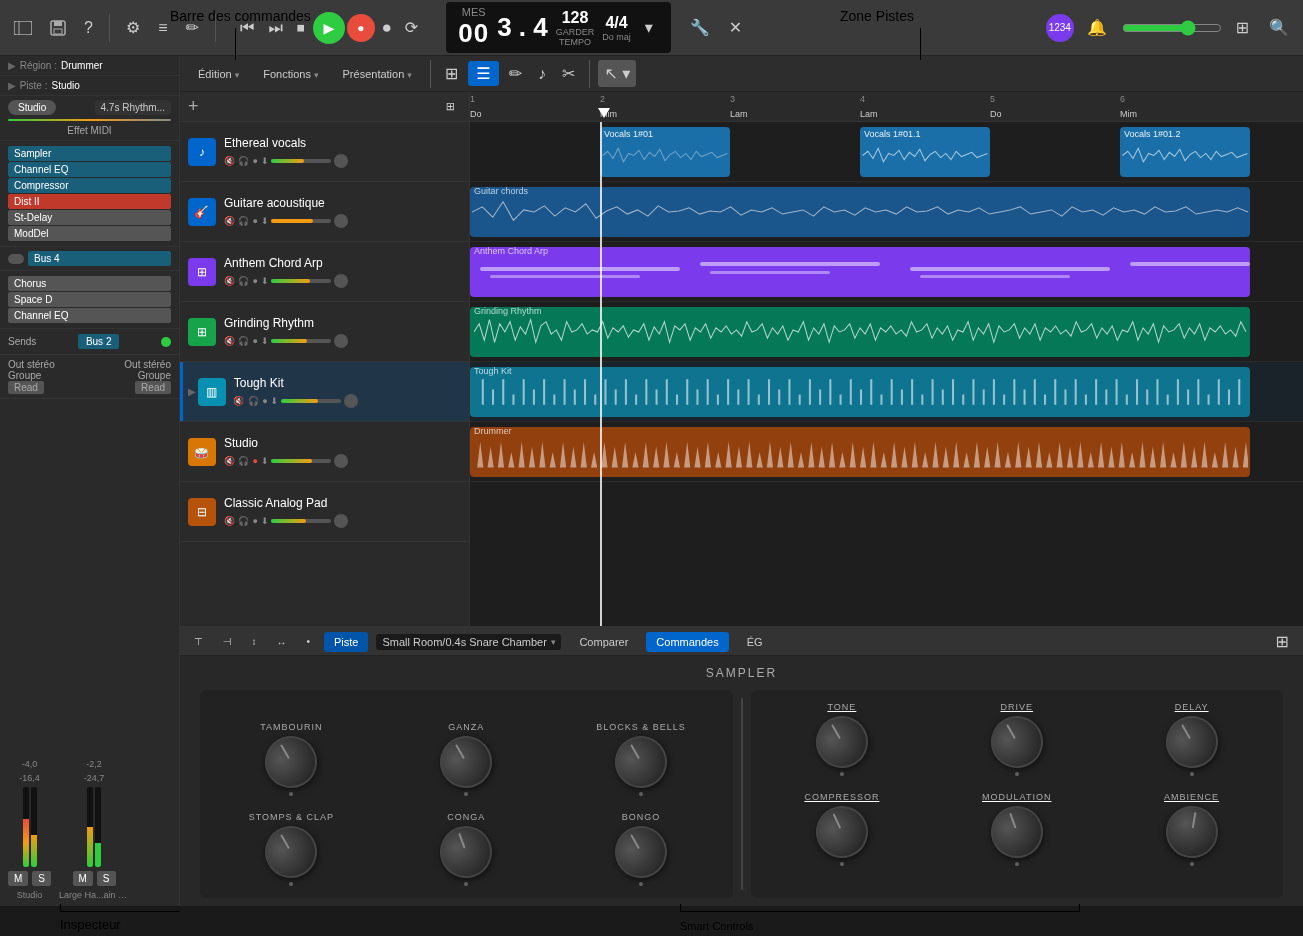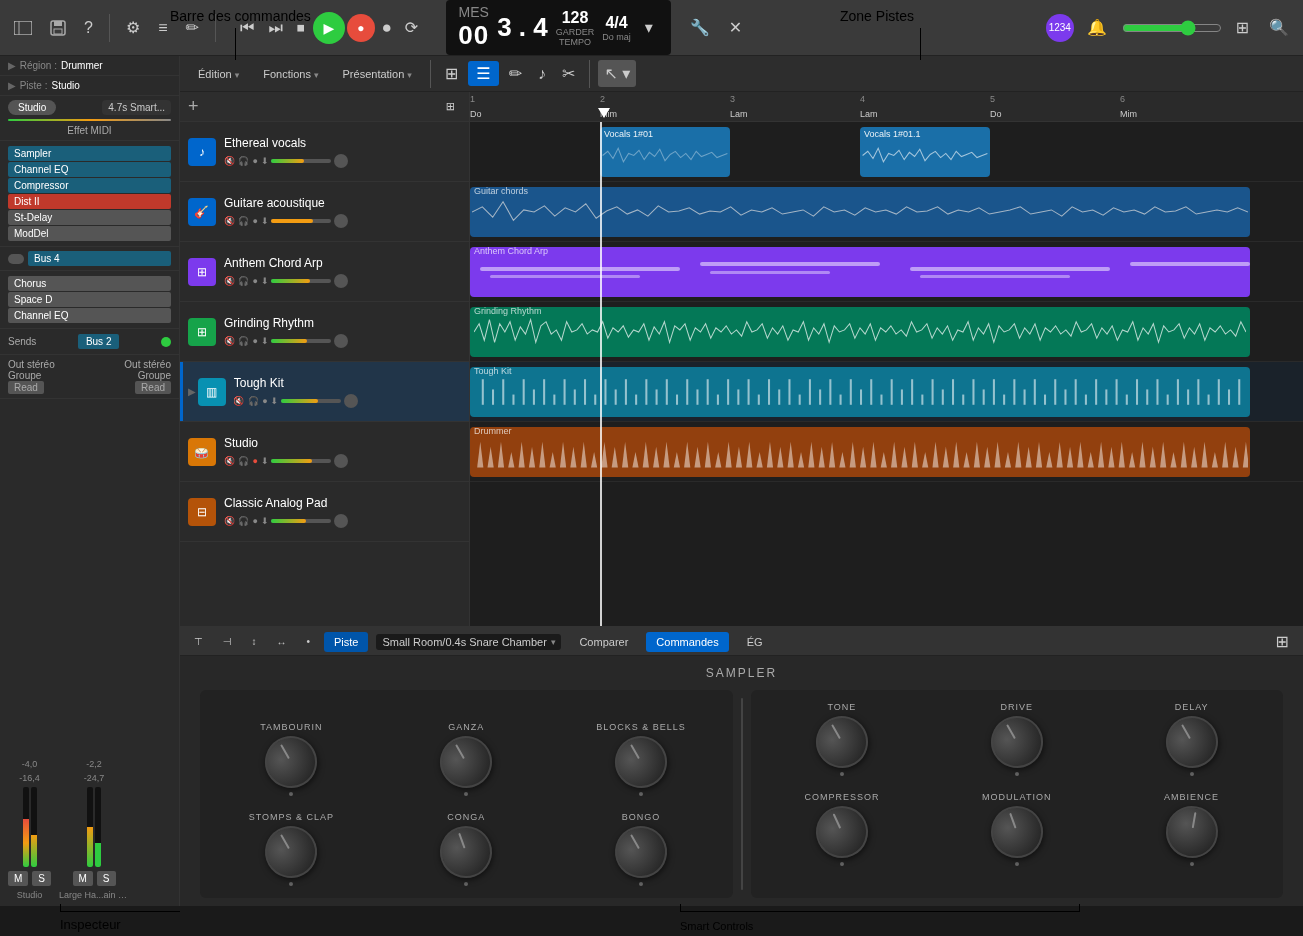--- a/index.html
+++ b/index.html
@@ -114,21 +114,21 @@
     <button class="toolbar-btn">⏭</button>
     <button class="toolbar-btn">⏹</button>
     <button class="play-btn">▶</button>
     <button class="record-btn">●</button>
     <button class="toolbar-btn">⏺</button>
     <button class="toolbar-btn">⟳</button>
   </div>
 
   <div class="time-display">
     <div style="display:flex;flex-direction:column;align-items:center;">
-      <div style="font-size:14px;color:#888;">MES</div>
+      <div style="font-size:11px;color:#888;">MES</div>
       <div style="font-size:26px;font-weight:700;color:#fff;letter-spacing:1px;">00</div>
     </div>
     <div style="font-size:26px;font-weight:700;color:#fff;">3 . 4</div>
     <div style="display:flex;flex-direction:column;gap:2px;">
       <div style="display:flex;flex-direction:column;align-items:center;font-size:10px;">
         <span style="color:#fff;font-size:16px;font-weight:700;">128</span>
         <span style="color:#888;font-size:9px;">GARDER</span>
         <span style="color:#888;font-size:9px;">TEMPO</span>
       </div>
     </div>
@@ -161,21 +161,21 @@
     </div>
     <div class="region-header">
       <span style="color:#666;font-size:10px;">▶</span>
       <span style="color:#888;font-size:10px;">Piste :</span>
       <span style="color:#fff;font-size:10px;">Studio</span>
     </div>
 
     <div style="padding:4px 8px;border-bottom:1px solid #333;">
       <div style="display:flex;justify-content:space-between;align-items:center;margin-bottom:4px;">
         <div style="background:#555;border-radius:8px;padding:2px 10px;font-size:10px;color:#fff;">Studio</div>
-        <div style="background:#333;border-radius:4px;padding:2px 6px;font-size:10px;color:#ccc;">4.7s Smart...</div>
+        <div style="background:#333;border-radius:4px;padding:2px 6px;font-size:10px;color:#ccc;">4.7s Rhythm...</div>
       </div>
       <div style="height:2px;background:linear-gradient(to right,#2ecc40,#f39c12,#888);border-radius:1px;margin-bottom:4px;"></div>
       <div style="font-size:10px;color:#aaa;text-align:center;">Effet MIDI</div>
     </div>
     <div style="padding:4px 8px;border-bottom:1px solid #333;">
       <div class="inspector-plugin">Sampler</div>
       <div class="inspector-plugin">Channel EQ</div>
       <div class="inspector-plugin">Compressor</div>
       <div class="inspector-plugin red">Dist II</div>
       <div class="inspector-plugin gray">St-Delay</div>
@@ -444,20 +444,28 @@
 
             <div style="position:absolute;left:390px;width:130px;height:50px;top:5px;background:#1a6fa8;border-radius:4px;overflow:hidden;">
               <span style="font-size:9px;color:rgba(255,255,255,0.9);padding:2px 4px;display:block;">Vocals 1#01.1</span>
               <div style="height:30px;padding:2px;opacity:0.6;">
                 <svg viewBox="0 0 120 25" style="width:100%;height:100%;">
                     <polyline points="0,12 5,8 10,15 15,5 20,18 25,10 30,12 35,7 40,16 45,9 50,13 55,6 60,17 65,11 70,8 75,14 80,10 85,16 90,8 95,13 100,11 105,9 110,14 115,12 120,10" fill="none" stroke="white" stroke-width="1"></polyline>
                   </svg>
               </div>
             </div>
 
+            <div style="position:absolute;left:650px;width:130px;height:50px;top:5px;background:#1a6fa8;border-radius:4px;overflow:hidden;">
+              <span style="font-size:9px;color:rgba(255,255,255,0.9);padding:2px 4px;display:block;">Vocals 1#01.2</span>
+              <div style="height:30px;padding:2px;opacity:0.6;">
+                <svg viewBox="0 0 120 25" style="width:100%;height:100%;">
+                    <polyline points="0,12 5,8 10,15 15,5 20,18 25,10 30,12 35,7 40,16 45,9 50,13 55,6 60,17 65,11 70,8 75,14 80,10 85,16 90,8 95,13 100,11 105,9 110,14 115,12 120,10" fill="none" stroke="white" stroke-width="1"></polyline>
+                  </svg>
+              </div>
+            </div>
           </div>
 
           <div class="tl-row">
             <div style="position:absolute;left:0;top:2px;font-size:9px;color:rgba(255,255,255,0.7);padding:2px 4px;z-index:2;">Guitar chords</div>
             <div style="position:absolute;left:0;width:780px;height:50px;top:5px;background:#1a5fa0;border-radius:4px;overflow:hidden;opacity:0.85;">
               <div style="height:100%;padding:2px;display:flex;align-items:center;">
                 <svg viewBox="0 0 750 40" style="width:100%;height:100%;opacity:0.7">
                     <polyline points="0,20 10,15 20,25 30,10 40,28 50,18 60,20 70,14 80,24 90,16 100,20 110,12 120,26 130,19 140,15 150,22 160,18 170,24 180,14 190,20 200,19 210,16 220,22 230,19 240,20 250,15 260,23 270,18 280,20 290,16 300,22 310,20 320,18 330,24 340,15 350,20 360,18 370,23 380,16 390,20 400,18 410,22 420,15 430,20 440,19 450,15 460,22 470,18 480,20 490,16 500,22 510,20 520,18 530,15 540,22 550,20 560,18 570,24 580,15 590,20 600,18 610,23 620,16 630,20 640,18 650,22 660,15 670,20 680,19 690,15 700,22 710,20 720,18 730,20 740,16 750,20" fill="none" stroke="white" stroke-width="1"></polyline>
                   </svg>
               </div>
@@ -734,21 +742,21 @@
                 <div class="sampler-knob-group">
                   <div class="knob-label">BONGO</div>
                   <div class="knob" style="transform:rotate(-30deg);"></div>
                   <div class="knob-dot"></div>
                 </div>
               </div>
             </div>
 
             <div style="width:2px;background:#444;margin:8px 0;border-radius:1px;"></div>
 
-            <div style="background:#222;border-radius:6px;padding:12px 16px;flex:1;">
+            <div style="background:#222;border-radius:6px;padding:12px 16px;flex:1;text-decoration:underline;">
               <div style="display:grid;grid-template-columns:repeat(3,1fr);gap:16px 24px;">
 
                 <div class="sampler-knob-group">
                   <div class="knob-label">TONE</div>
                   <div class="knob" style="transform:rotate(-30deg);"></div>
                   <div class="knob-dot"></div>
                 </div>
                 <div class="sampler-knob-group">
                   <div class="knob-label">DRIVE</div>
                   <div class="knob" style="transform:rotate(-30deg);"></div>

